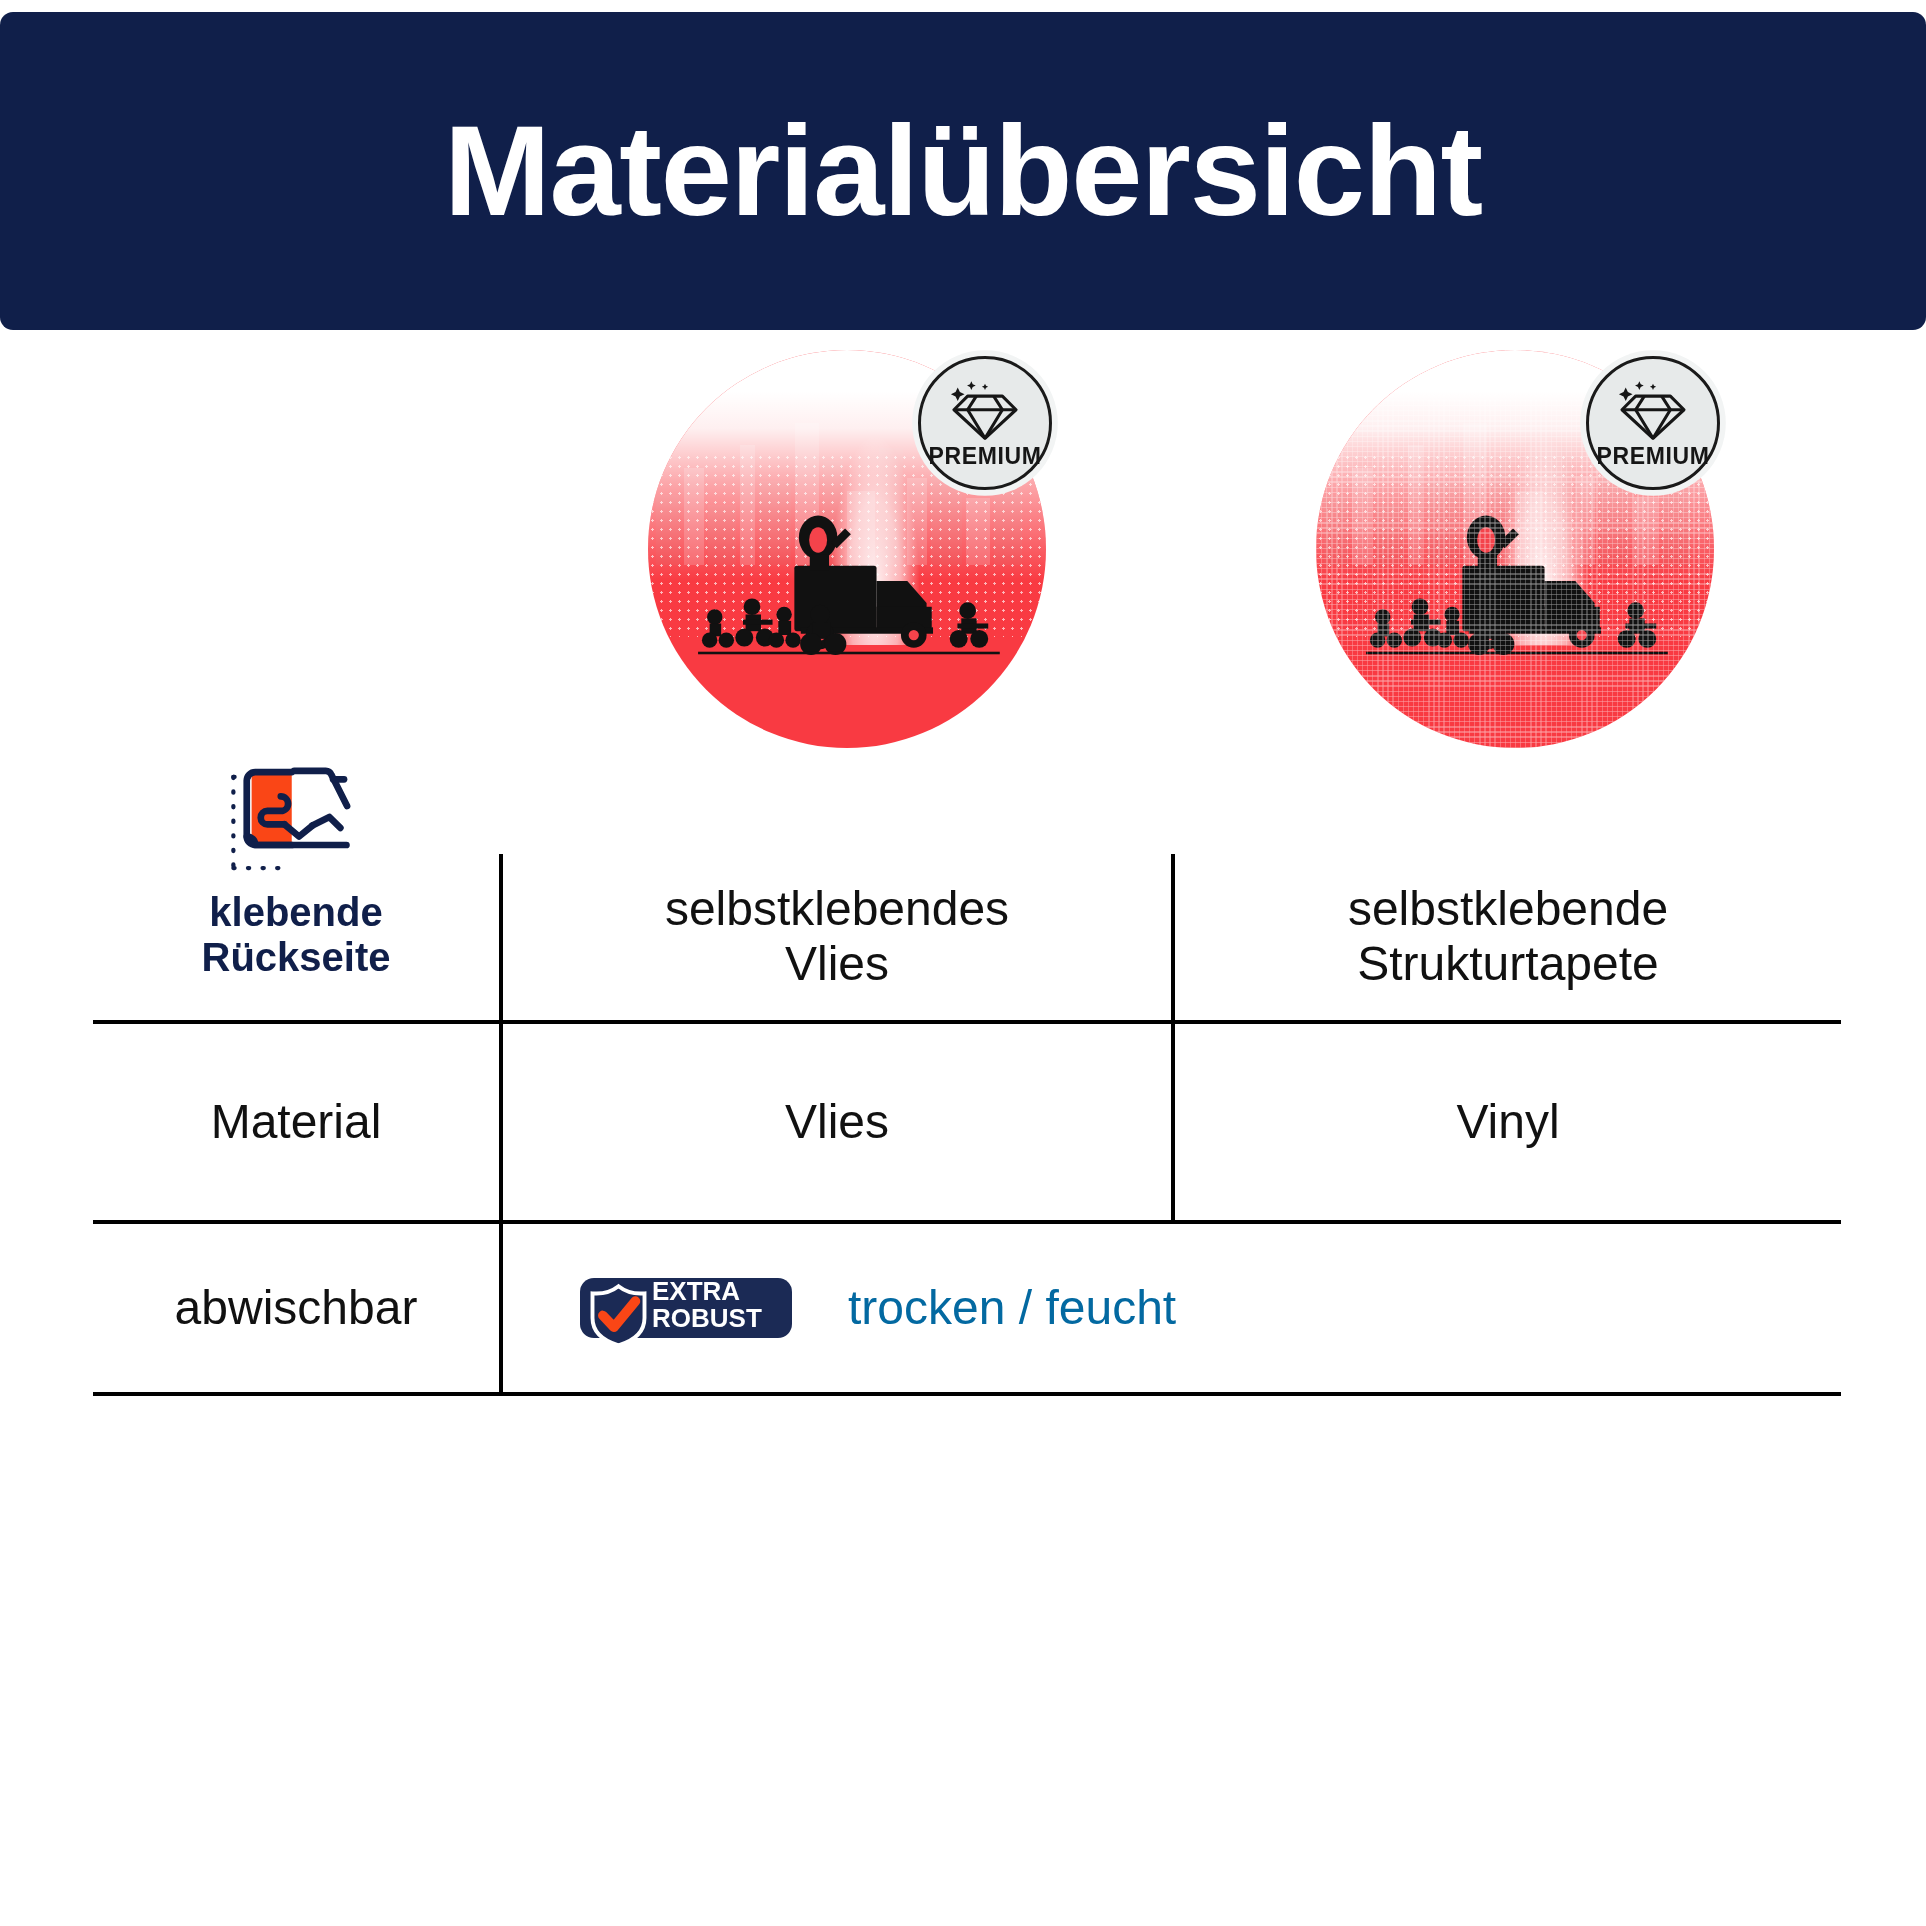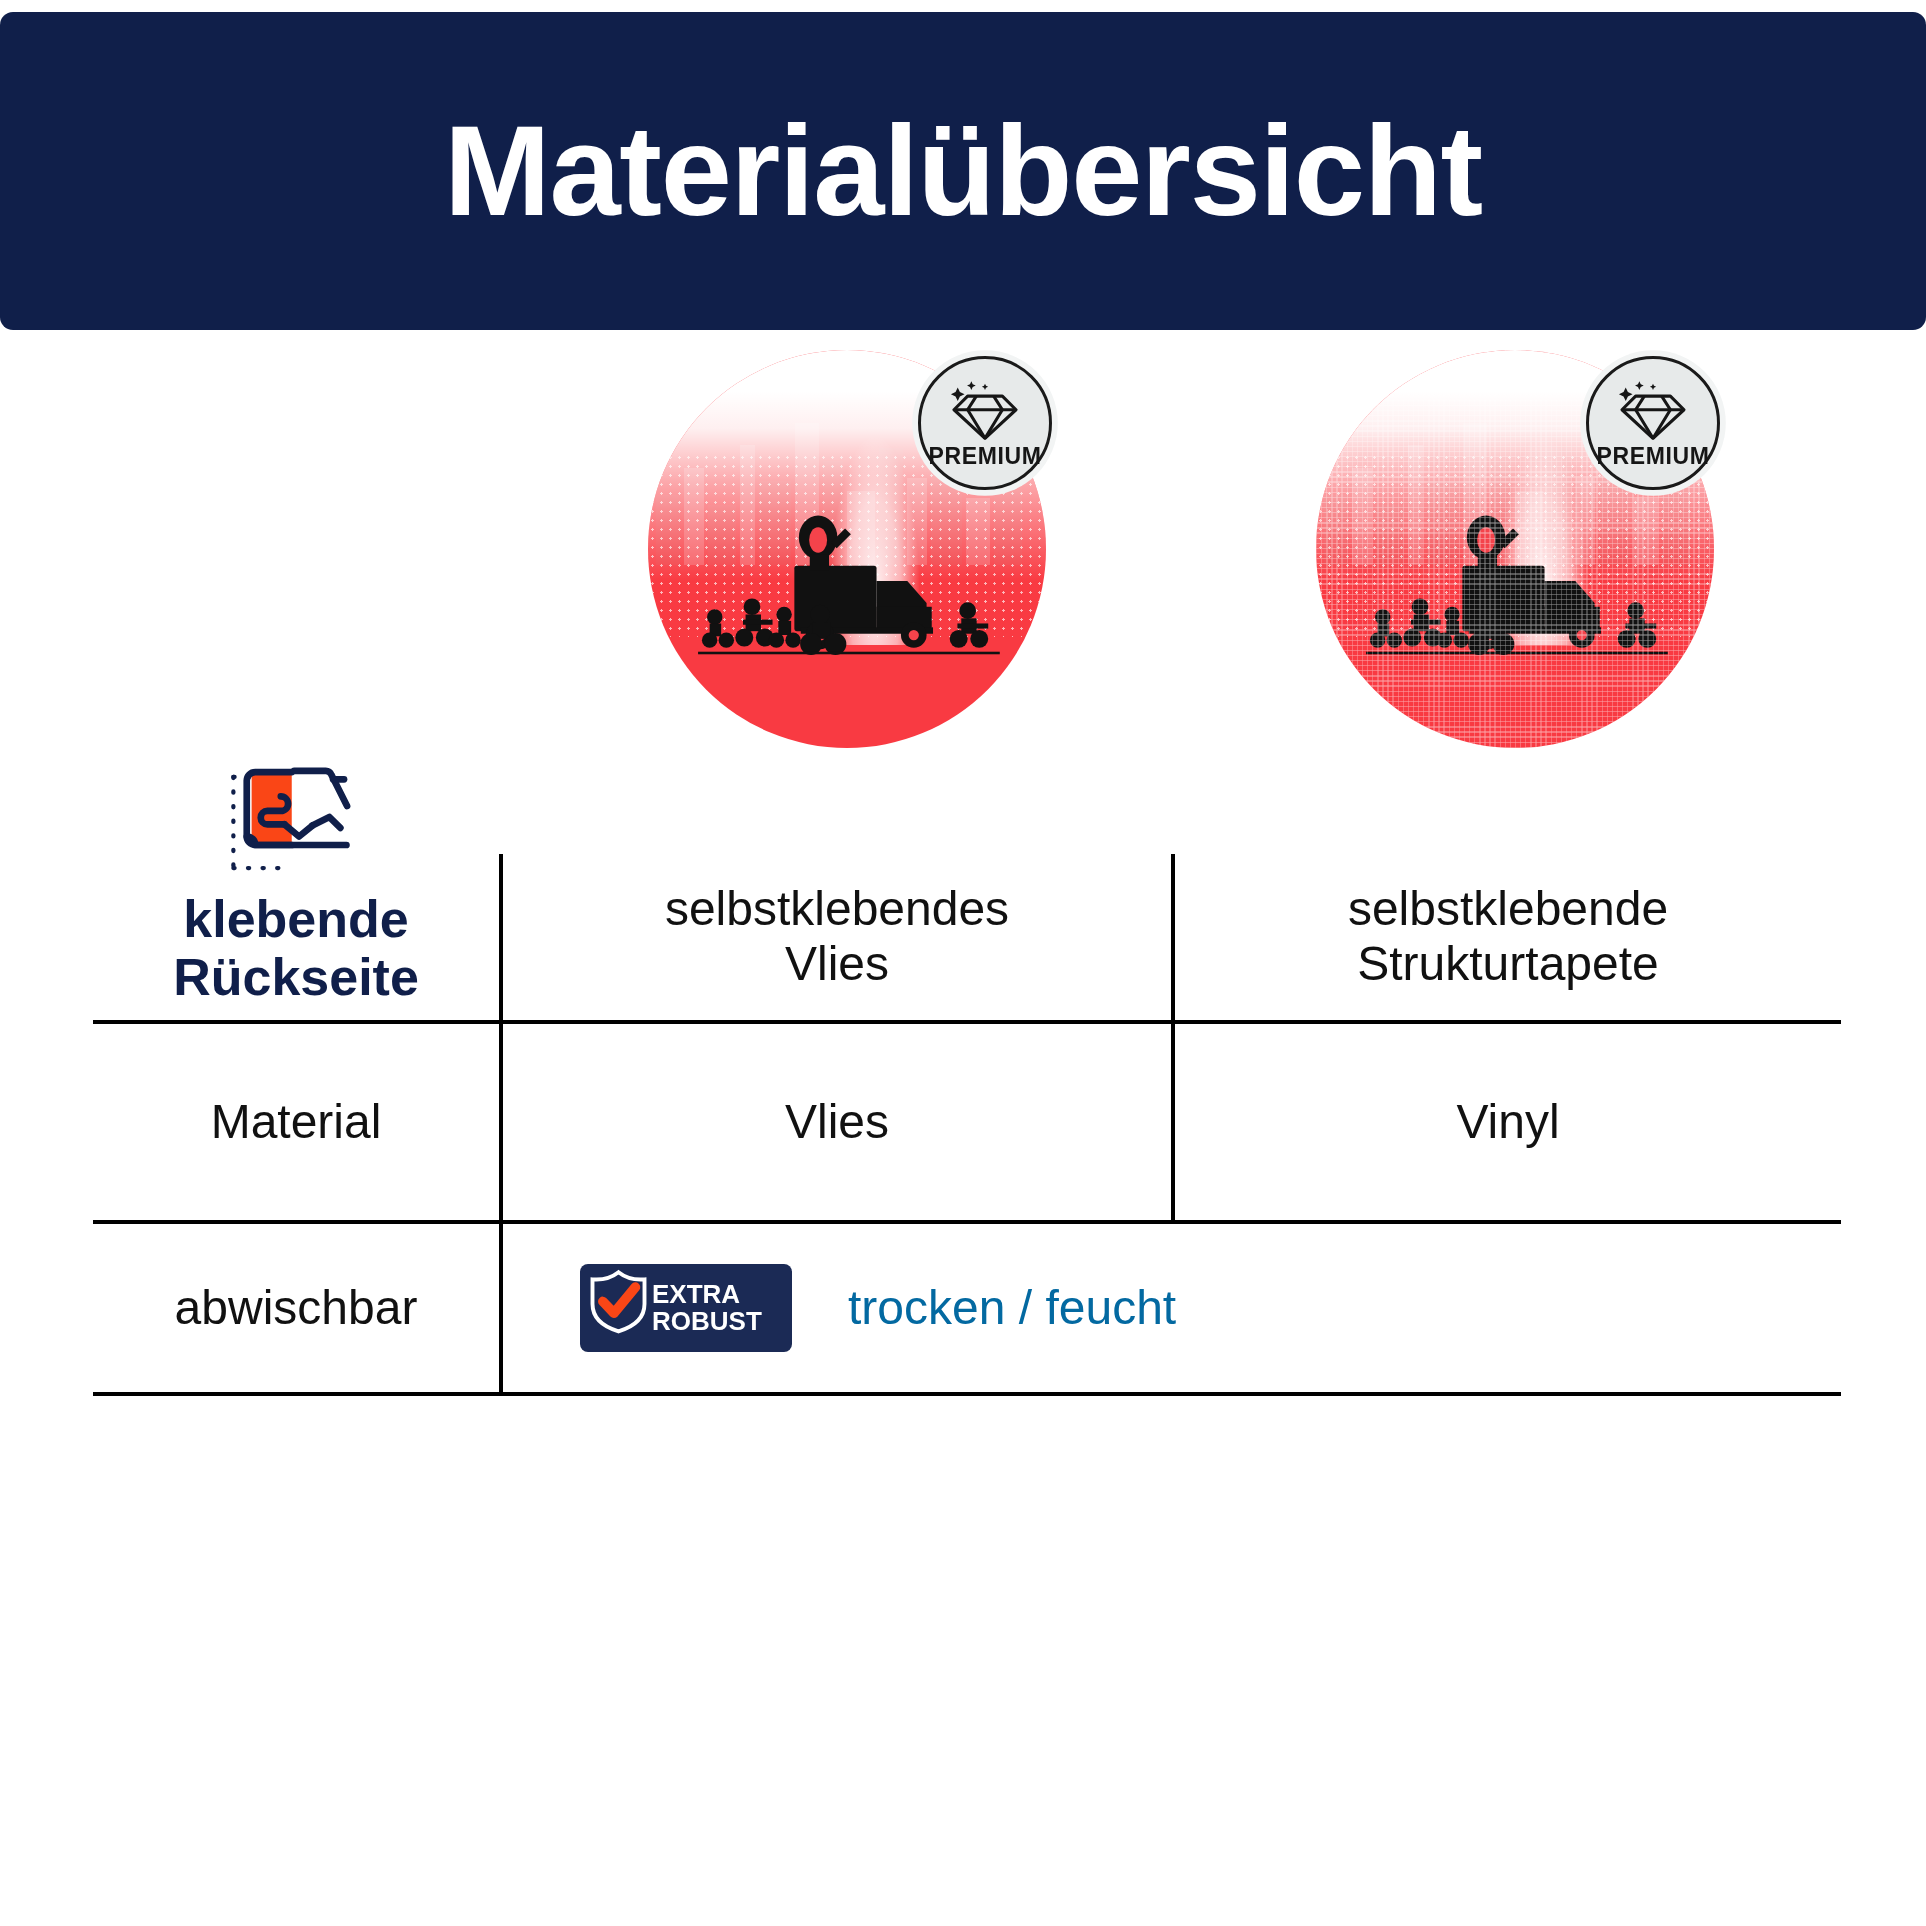--- a/index.html
+++ b/index.html
@@ -105,31 +105,31 @@
 
   
   .feature-cell{
     position:absolute;left:93px;top:764px;
     width:406px;
     display:flex;flex-direction:column;align-items:center;
   }
   .feature-icon{width:152px;height:117px;}
   .feature-label{
     margin-top:9px;
-    font-size:52px;font-weight:bold;color:#101F4A;
+    font-size:40px;font-weight:bold;color:#101F4A;
     text-align:center;line-height:1.12;
   }
 
   
   .abw-content{display:flex;align-items:center;justify-content:flex-start;padding-left:77px;}
   .robust-badge{
     position:relative;
-    width:212px;height:88px;border-radius:8px;
+    width:212px;height:60px;border-radius:14px;
     background:#1B2A55;
-    display:flex;align-items:center;
+    display:flex;align-items:flex-start;
     flex:0 0 auto;
   }
   .robust-shield{position:absolute;left:6.4px;top:5.1px;width:65px;height:65px;}
   .robust-text{
     margin-left:72px;color:#ffffff;font-weight:bold;
     font-size:26px;line-height:1.02;letter-spacing:0px;text-align:left;
   }
   .robust-text span{display:block;}
   .abw-value{
     margin-left:56px;font-size:48px;color:#0369a1;white-space:nowrap;

